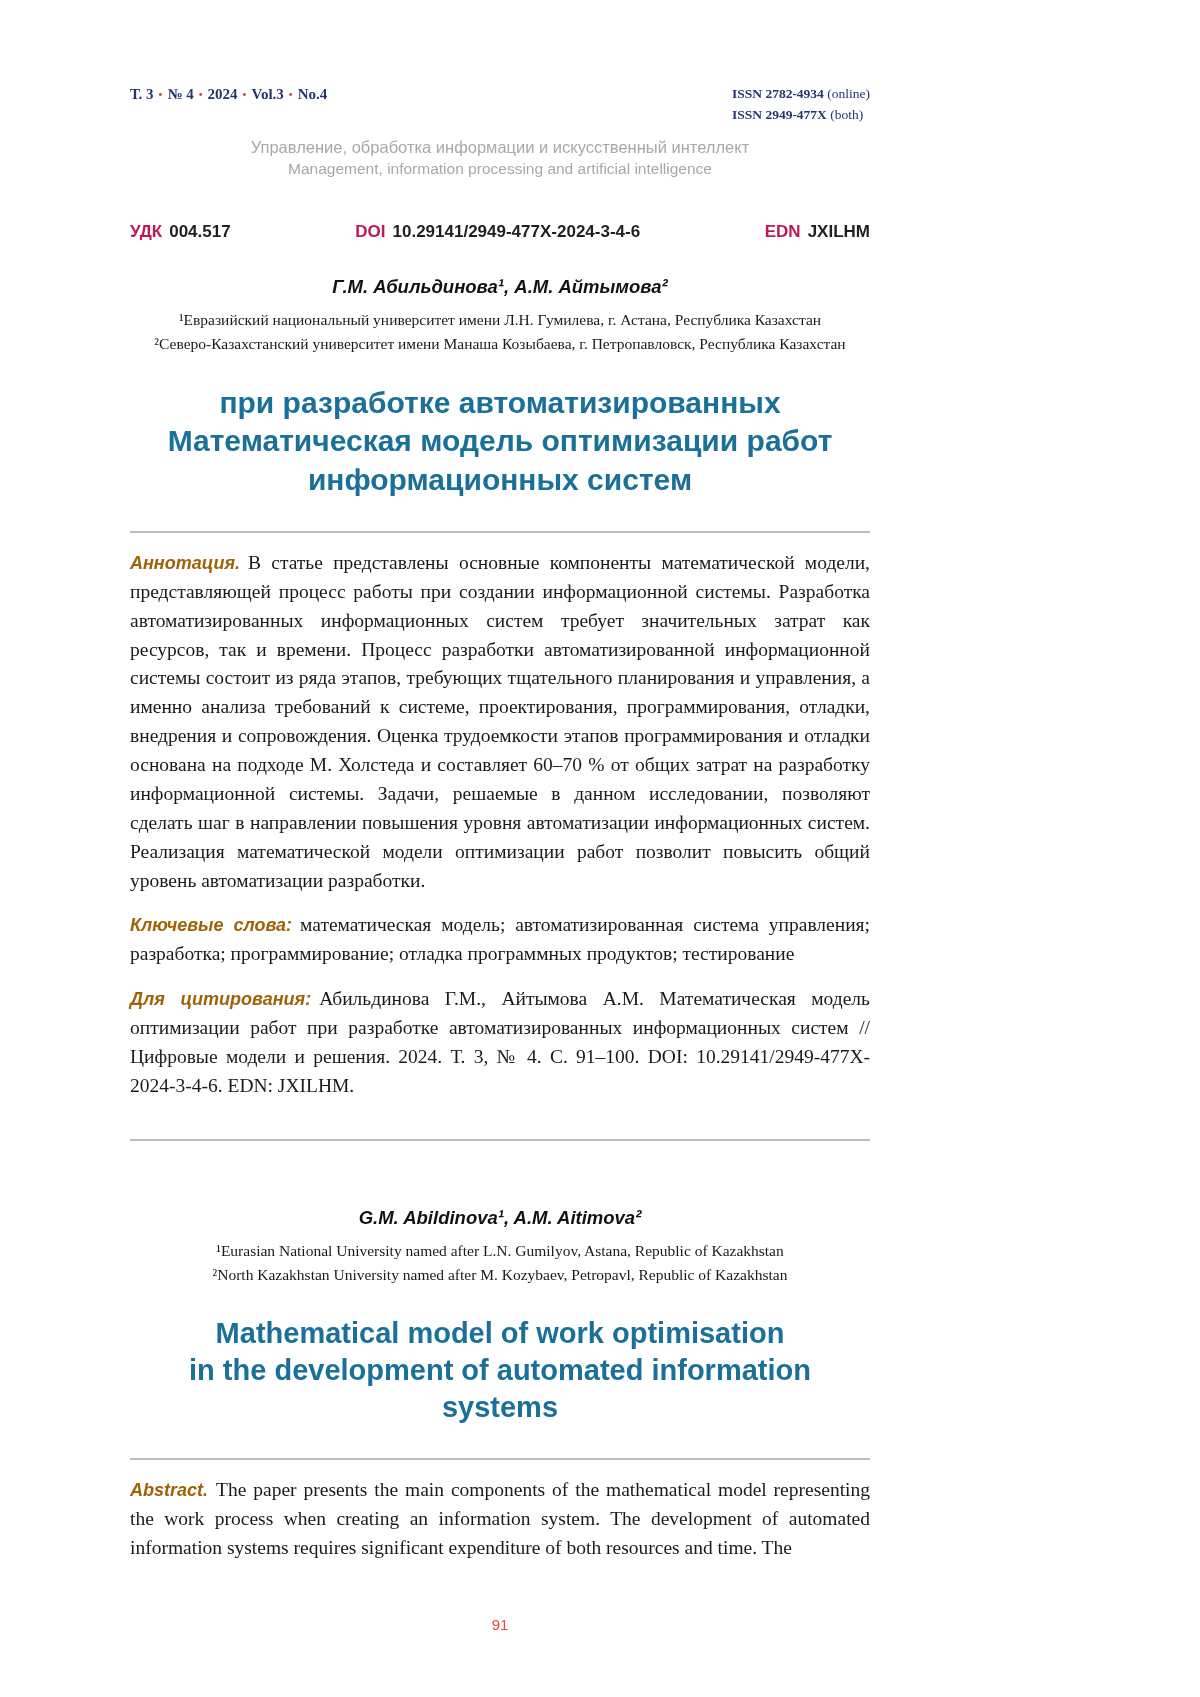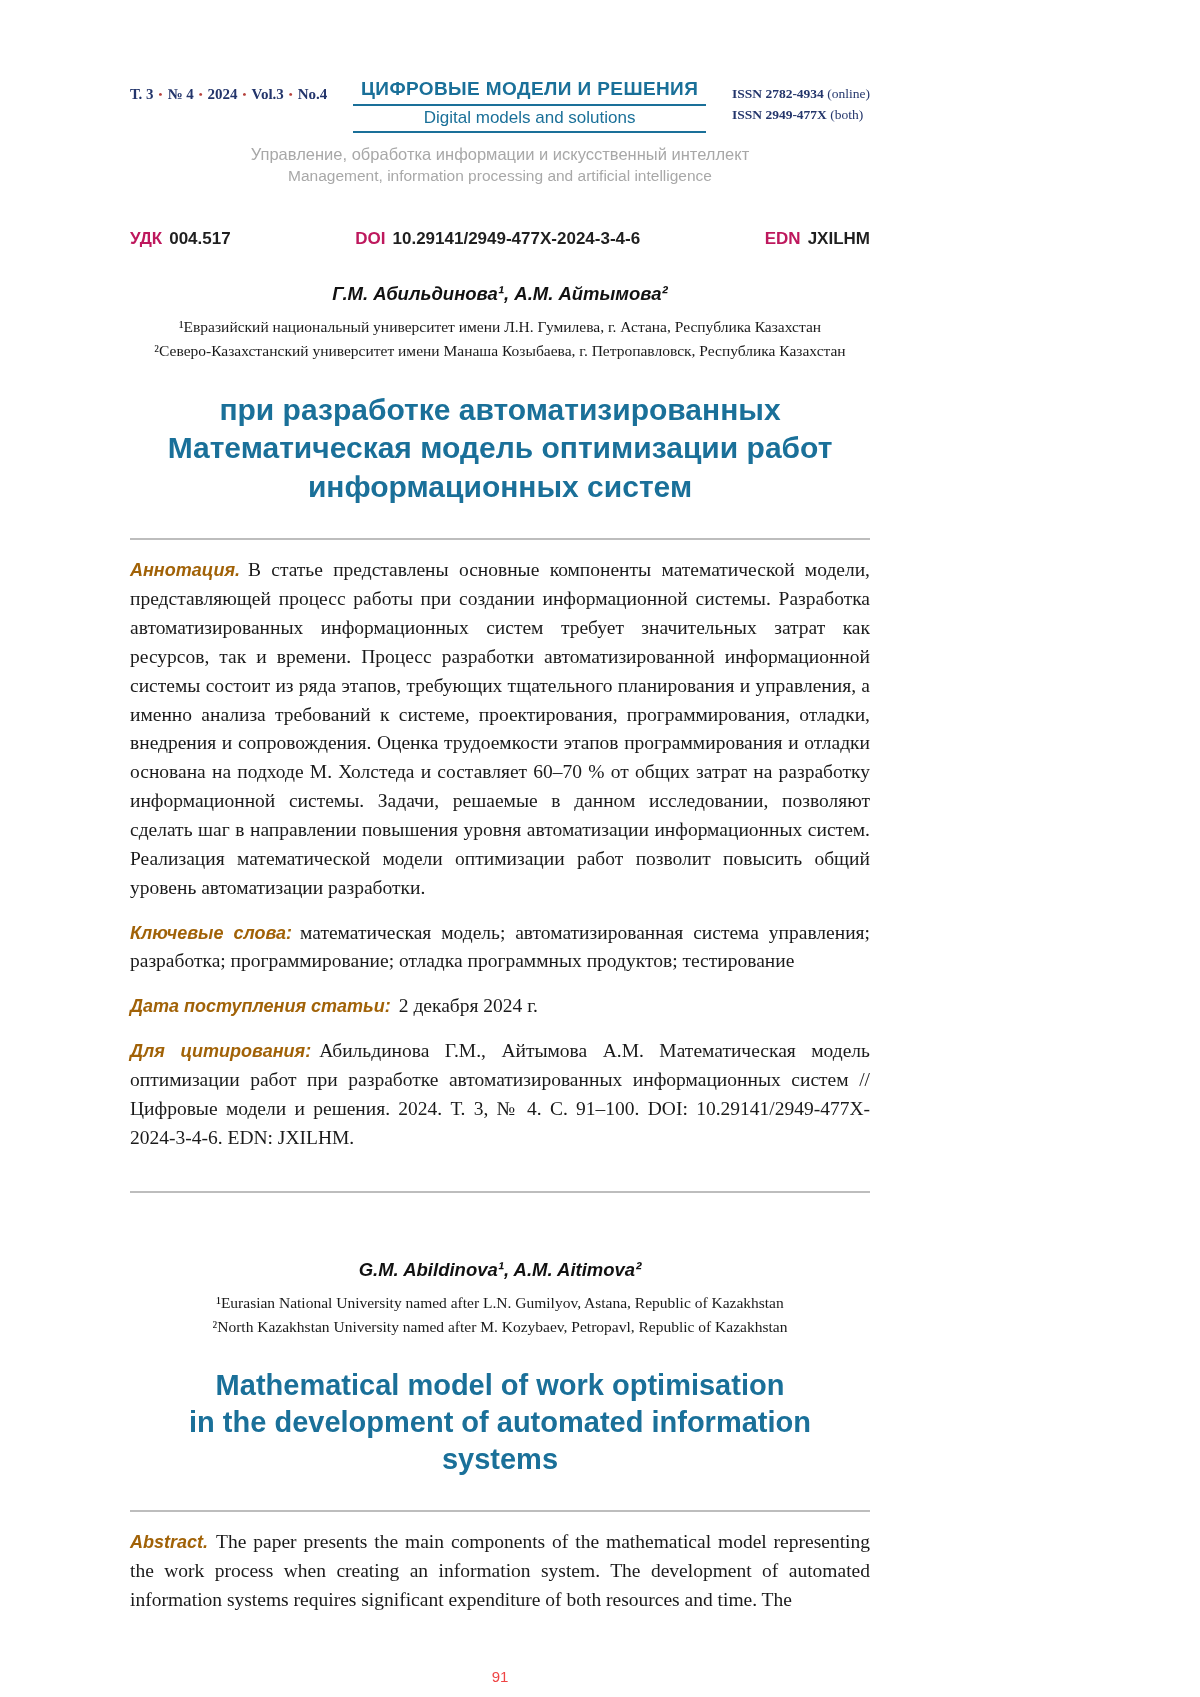--- a/index.html
+++ b/index.html
@@ -82,24 +82,20 @@
 </style>
 </head>
 <body>
 
 <div class="page">
 
   <header class="top-header">
     <div class="issue-info">
       <span>Т. 3</span><span class="issue-sep">•</span><span>№ 4</span><span class="issue-sep">•</span><span>2024</span><span class="issue-sep">•</span><span>Vol.3</span><span class="issue-sep">•</span><span>No.4</span>
     </div>
-    <div class="journal-block">
-      <div class="journal-ru">ЦИФРОВЫЕ МОДЕЛИ И РЕШЕНИЯ</div>
-      <div class="journal-en">Digital models and solutions</div>
-    </div>
     <div class="issn-block">
       <div><span class="issn-num">ISSN 2782-4934</span> <span>(online)</span></div>
       <div><span class="issn-num">ISSN 2949-477X</span> <span>(both)</span></div>
     </div>
   </header>
 
   <div class="section-lines">
     <div class="section-ru">Управление, обработка информации и искусственный интеллект</div>
     <div class="section-en">Management, information processing and artificial intelligence</div>
   </div>
@@ -125,23 +121,20 @@
   <hr class="rule">
 
   <p class="body-p">
     <span class="p-label">Аннотация.</span><span>В статье представлены основные компоненты математической модели, представляющей процесс работы при создании информационной системы. Разработка автоматизированных информационных систем требует значительных затрат как ресурсов, так и времени. Процесс разработки автоматизированной информационной системы состоит из ряда этапов, требующих тщательного планирования и управления, а именно анализа требований к системе, проектирования, программирования, отладки, внедрения и сопровождения. Оценка трудоемкости этапов программирования и отладки основана на подходе М. Холстеда и составляет 60–70 % от общих затрат на разработку информационной системы. Задачи, решаемые в данном исследовании, позволяют сделать шаг в направлении повышения уровня автоматизации информационных систем. Реализация математической модели оптимизации работ позволит повысить общий уровень автоматизации разработки.</span>
   </p>
 
   <p class="body-p">
     <span class="p-label">Ключевые слова:</span><span>математическая модель; автоматизированная система управления; разработка; программирование; отладка программных продуктов; тестирование</span>
   </p>
 
-  <p class="body-p">
-    <span class="p-label">Дата поступления статьи:</span><span>2 декабря 2024 г.</span>
-  </p>
 
   <p class="body-p">
     <span class="p-label">Для цитирования:</span><span>Абильдинова Г.М., Айтымова А.М. Математическая модель оптимизации работ при разработке автоматизированных информационных систем // Цифровые модели и решения. 2024. Т. 3, № 4. С. 91–100. DOI: 10.29141/2949-477X-2024-3-4-6. EDN: JXILHM.</span>
   </p>
 
   <hr class="rule rule-mid">
 
   <div class="authors en-authors">G.M. Abildinova¹, A.M. Aitimova²</div>
   <div class="affiliations">
     <div>¹Eurasian National University named after L.N. Gumilyov, Astana, Republic of Kazakhstan</div>

